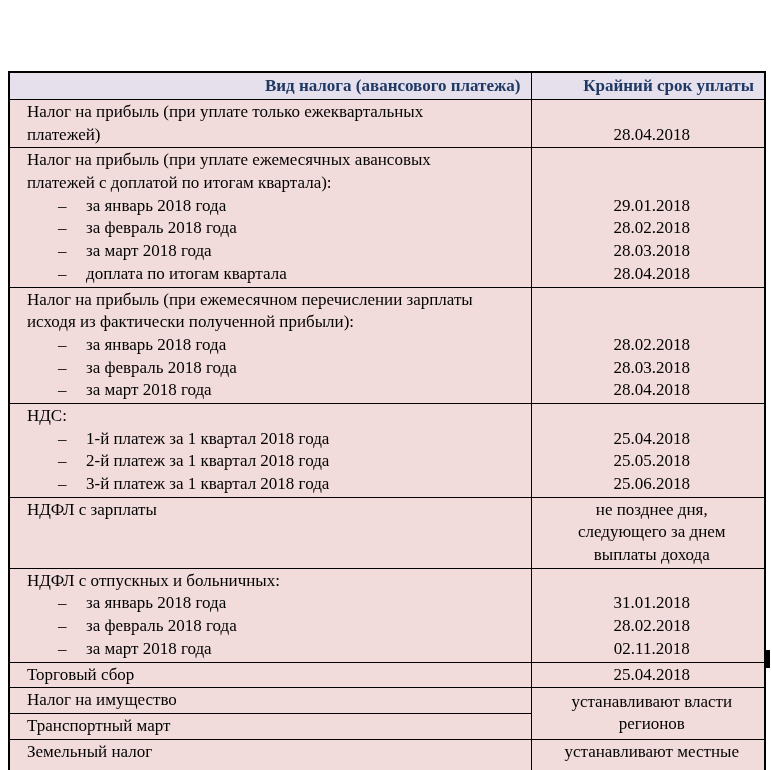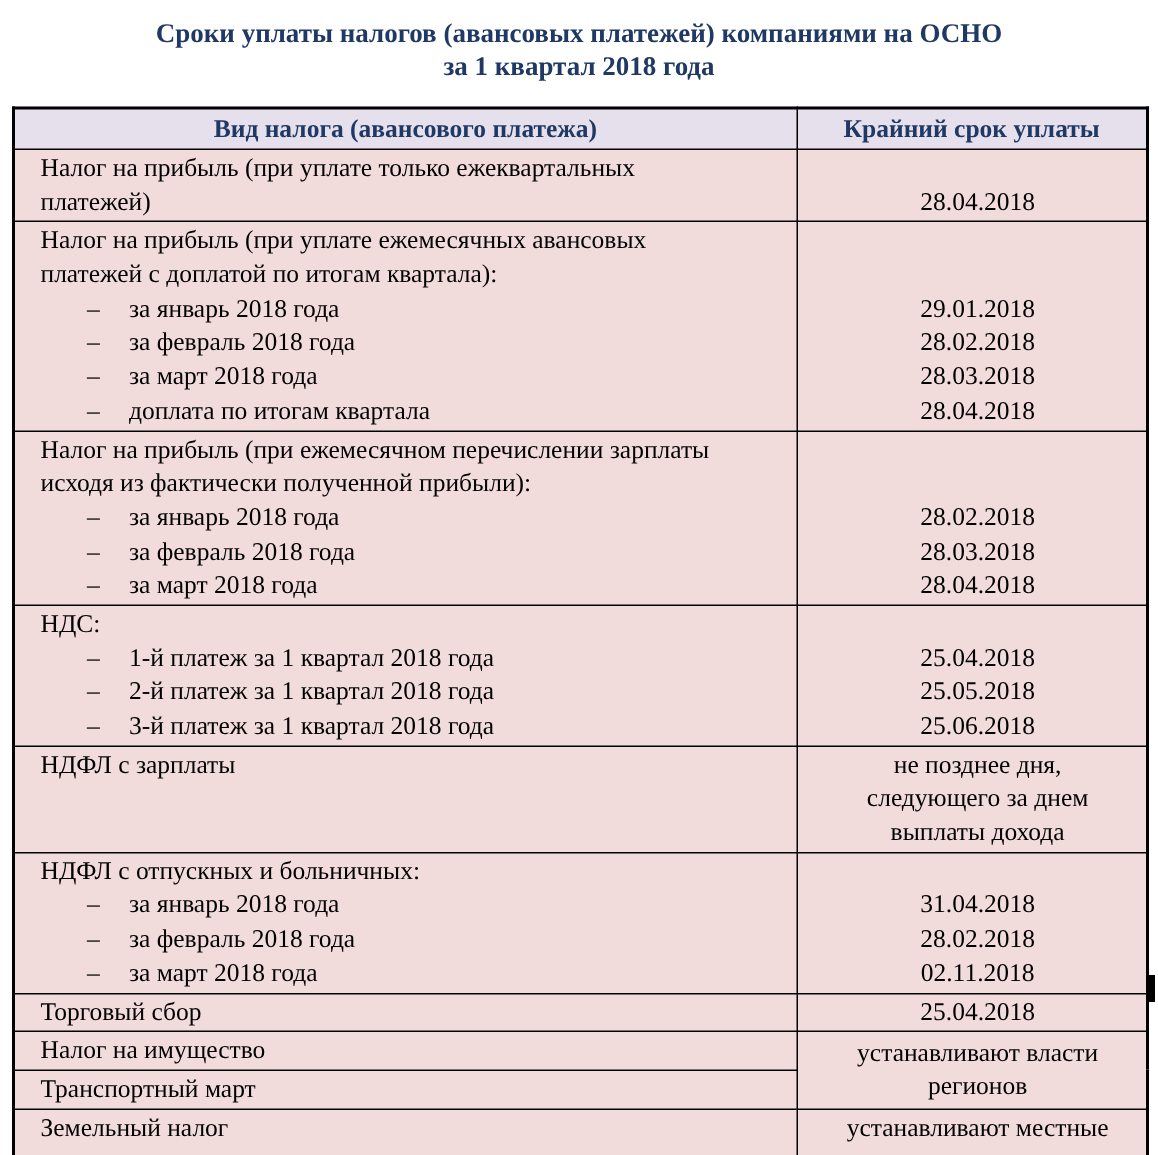--- a/index.html
+++ b/index.html
@@ -10,42 +10,38 @@
   .page-title { padding-top:11px; text-align:center; color:#1f3864;
     font-weight:bold; font-size:18px; line-height:22px; }
 
   table.tax { position:absolute; left:8px; top:71px; width:756px;
     border-collapse:collapse; background:#f2dcdb;
     border:2px solid #000; table-layout:fixed; }
   col.c1 { width:522px; }
   col.c2 { width:234px; }
   th, td { border:1px solid #000; vertical-align:top; font-size:17px; }
   th { background:#e5e0ec; color:#1f3864; font-weight:bold;
-    text-align:center; height:26px; line-height:24px; padding:1px 10px;margin-top:9px; }
+    text-align:right; height:26px; line-height:24px; padding:1px 10px;margin-top:9px; }
   td { padding:1px 0 1px 0; }
   td.lbl { padding-left:17px; padding-right:4px;margin-left:20px; }
   .ln { line-height:22.7px; height:22.7px; white-space:nowrap; overflow:hidden; }
   .item { padding-left:31px; }
   .dash { display:inline-block; width:28px; }
   td.val { text-align:center;padding-left:8px; }
   td.mid { vertical-align:middle; }
   .sp { }
 
   .artifact { position:absolute; left:766px; top:650px; width:4px; height:18px;
     background:#000; }
 </style>
 </head>
 <body>
 
 <div class="page">
 
-  <div class="page-title">
-    <div>Сроки уплаты налогов (авансовых платежей) компаниями на ОСНО</div>
-    <div>за 1 квартал 2018 года</div>
-  </div>
 
   <table class="tax">
     <colgroup>
         <col class="c1">
         <col class="c2">
       </colgroup>
     <thead>
       <tr>
         <th>Вид налога (авансового платежа)</th>
         <th>Крайний срок уплаты</th>
@@ -128,21 +124,21 @@
 
       <tr>
         <td class="lbl">
           <div class="ln">НДФЛ с отпускных и больничных:</div>
           <div class="ln item"><span class="dash">–</span><span>за январь 2018 года</span></div>
           <div class="ln item"><span class="dash">–</span><span>за февраль 2018 года</span></div>
           <div class="ln item"><span class="dash">–</span><span>за март 2018 года</span></div>
         </td>
         <td class="val">
           <div class="ln sp"></div>
-          <div class="ln">31.04.2018</div>
+          <div class="ln">31.01.2018</div>
           <div class="ln">28.02.2018</div>
           <div class="ln">02.11.2018</div>
         </td>
       </tr>
 
       <tr>
         <td class="lbl">
           <div class="ln">Торговый сбор</div>
         </td>
         <td class="val">

